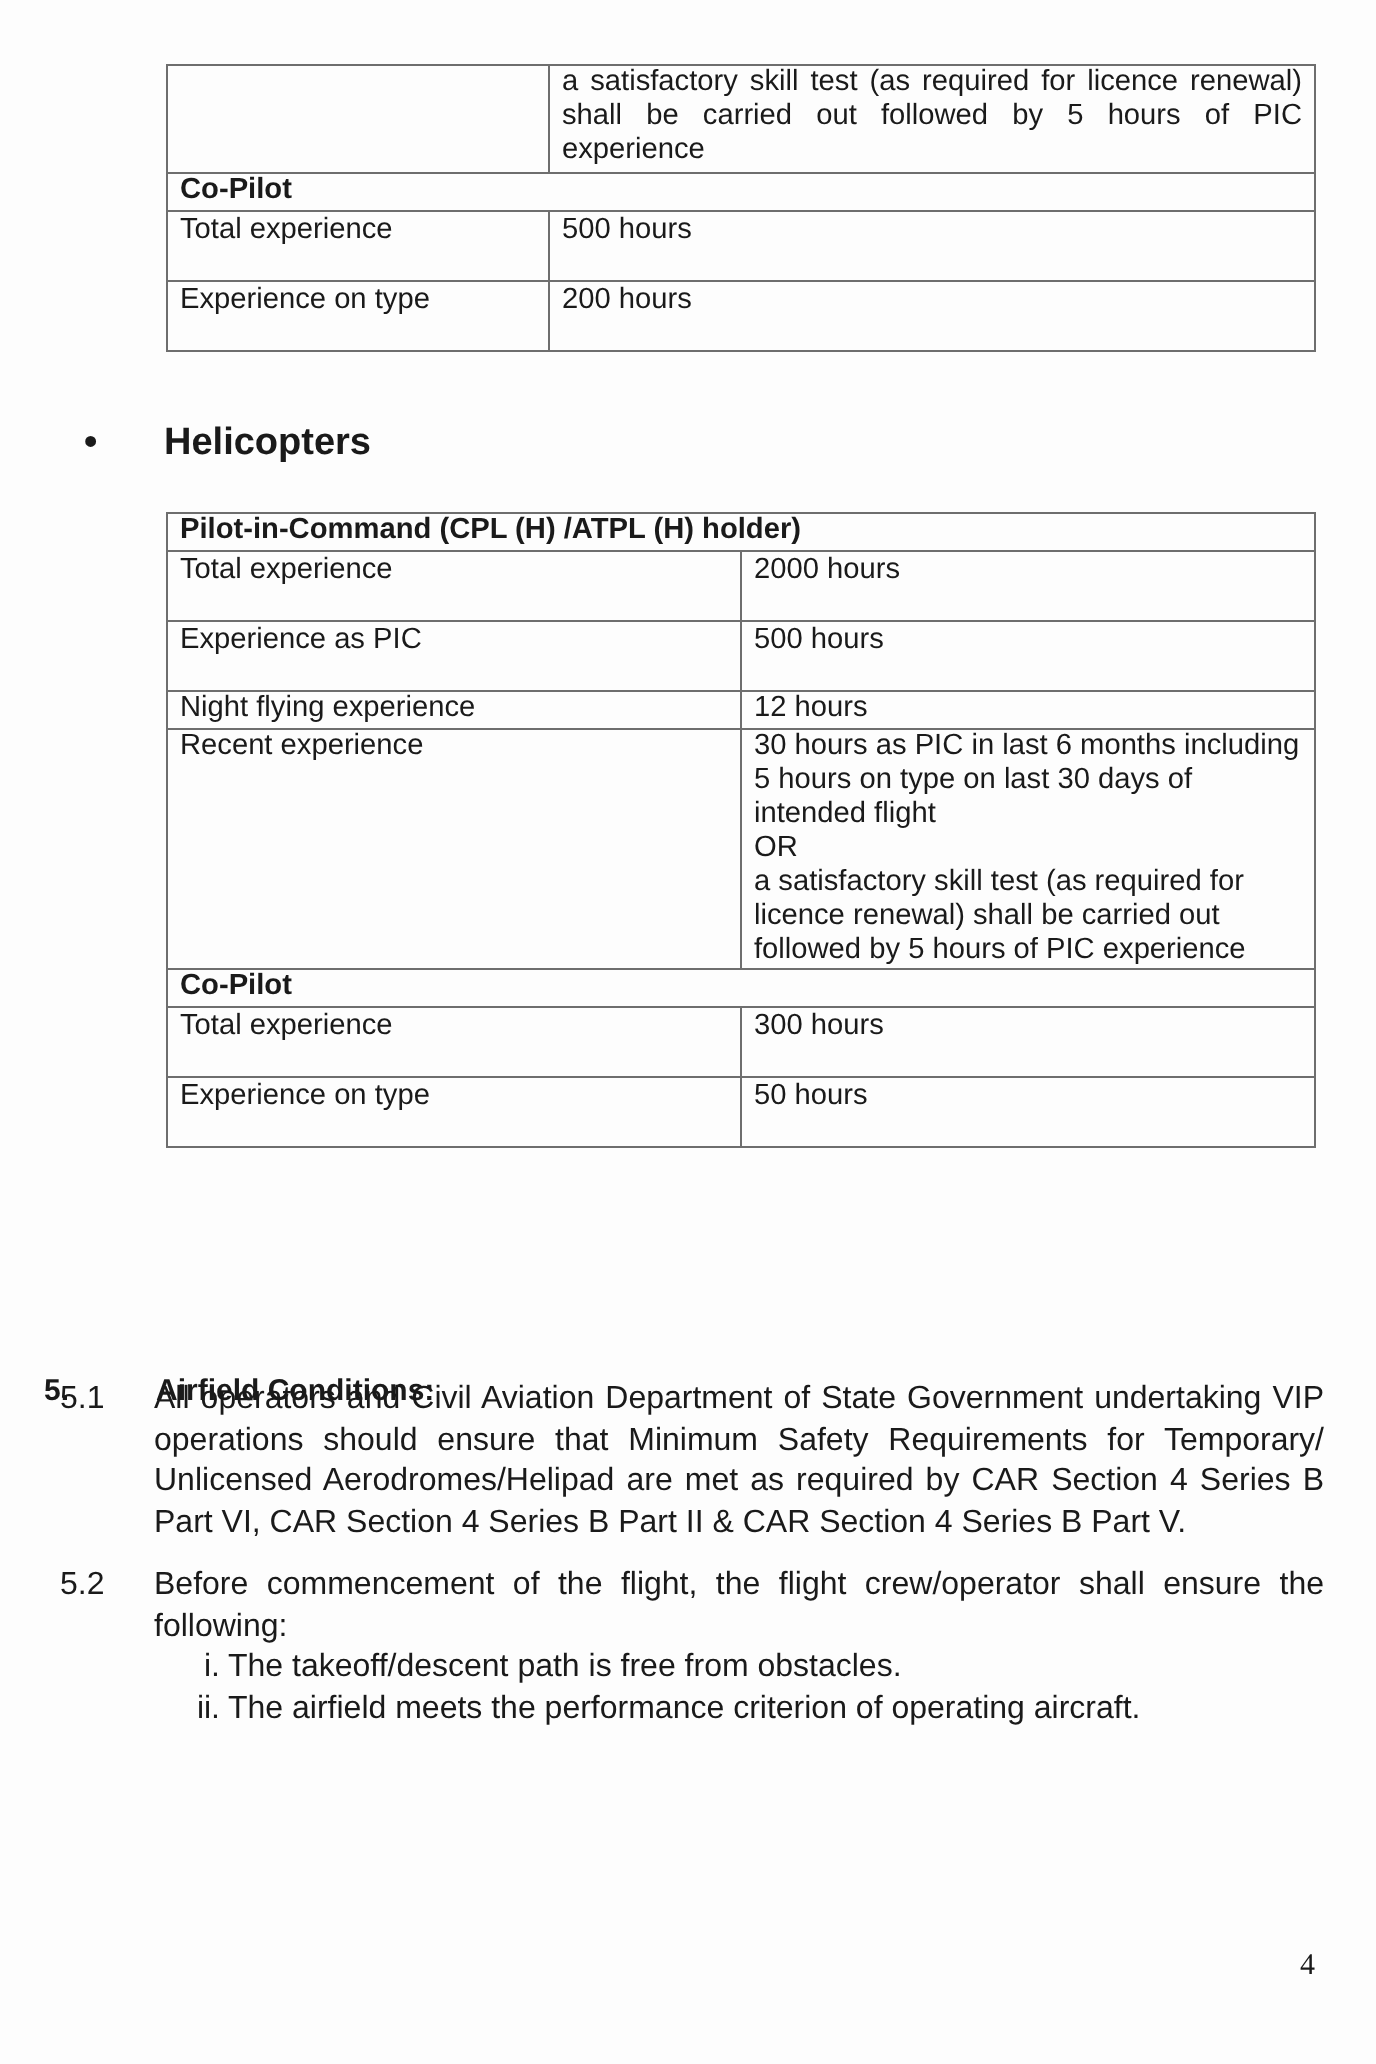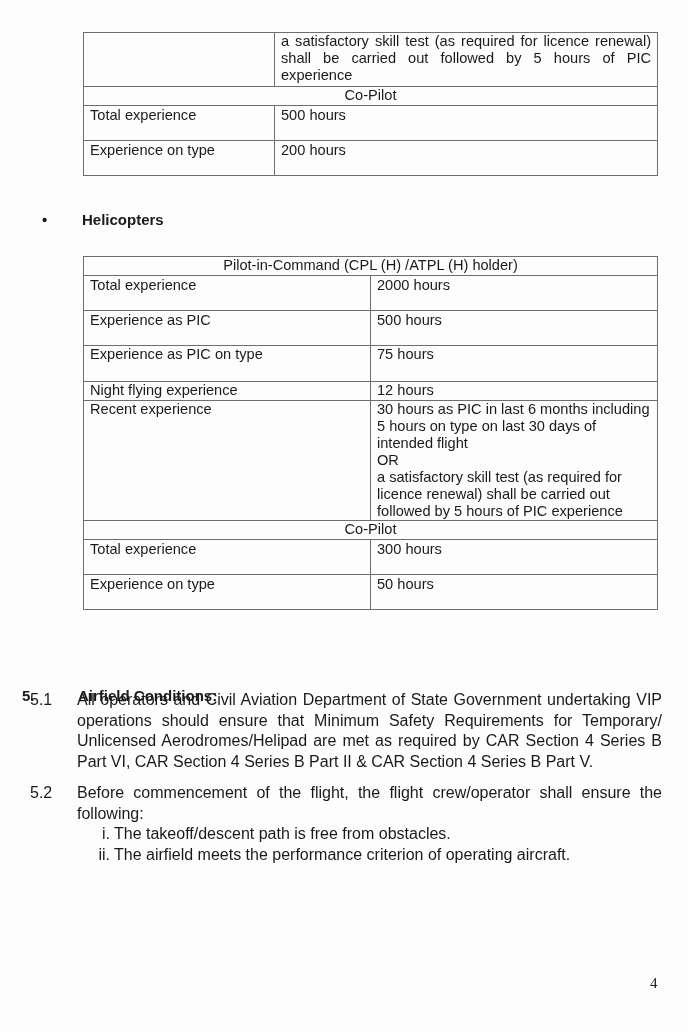--- a/index.html
+++ b/index.html
@@ -8,31 +8,31 @@
     font-family: "Liberation Sans", sans-serif; color: #1a1a1a; font-size: 14.6px;
   }
   .page { position: absolute; left: 0; top: 0; width: 688px; height: 1032px; background: #fdfdfd; }
   table.req {
     position: absolute; left: 83px; width: 575px; border-collapse: collapse; table-layout: fixed;
   }
   table.req td {
     border: 1.3px solid #6e6e6e; padding: 0 6px; vertical-align: top; line-height: 17px;
   }
   table.req td.c1 { width: 178px; margin-left: 18px; }
-  table.req td.hdr { text-align: center; font-weight: normal; height: 18px; }
+  table.req td.hdr { text-align: left; font-weight: bold; height: 18px; }
   table.req td.just { text-align: justify; }
   #t1 { top: 32px; }
   #t1 .r-cont td { height: 53px; }
   #t1 .r-std td { height: 33px; padding-top: 1px; }
   #t2 { top: 256px; }
   #t2 .r-std td { height: 33px; padding-top: 1px; }
   #t2 .r-sm td { height: 18px; }
   #t2 .r-2l td { height: 35px; }
   .bullet-heading {
-    position: absolute; left: 42px; top: 211px; font-weight: bold; font-size: 15px;
+    position: absolute; left: 42px; top: 211px; font-weight: bold; font-size: 19px;
   }
   .bullet-heading .dot { display: inline-block; width: 40px; }
   .section-heading { position: absolute; left: 22px; top: 687px; font-weight: bold; font-size: 15px; }
   .section-heading .num { display: inline-block; width: 56px; }
   .para { position: absolute; left: 30px; width: 632px; line-height: 20.5px; font-size: 16px; }
   .para .pnum { position: absolute; left: 0; top: 0; }
   .para .ptext { margin-left: 47px; text-align: justify; text-align-last: left; }
   #p51 { top: 690px; }
   #p52 { top: 783px; }
   .sublist { margin: 0; padding: 0; list-style: none; margin-left: 62px; }
@@ -77,24 +77,20 @@
       <td class="hdr" colspan="2">Pilot-in-Command (CPL (H) /ATPL (H) holder)</td>
     </tr>
     <tr class="r-std">
       <td class="c1">Total experience</td>
       <td>2000 hours</td>
     </tr>
     <tr class="r-std">
       <td class="c1">Experience as PIC</td>
       <td>500 hours</td>
     </tr>
-    <tr class="r-2l">
-      <td class="c1 just" style="text-align-last:left">Experience as PIC on type</td>
-      <td>75 hours</td>
-    </tr>
     <tr class="r-sm">
       <td class="c1">Night flying experience</td>
       <td>12 hours</td>
     </tr>
     <tr>
       <td class="c1">Recent experience</td>
       <td>
         <div>30 hours as PIC in last 6 months including</div>
         <div>5 hours on type on last 30 days of intended flight</div>
         <div>OR</div>

